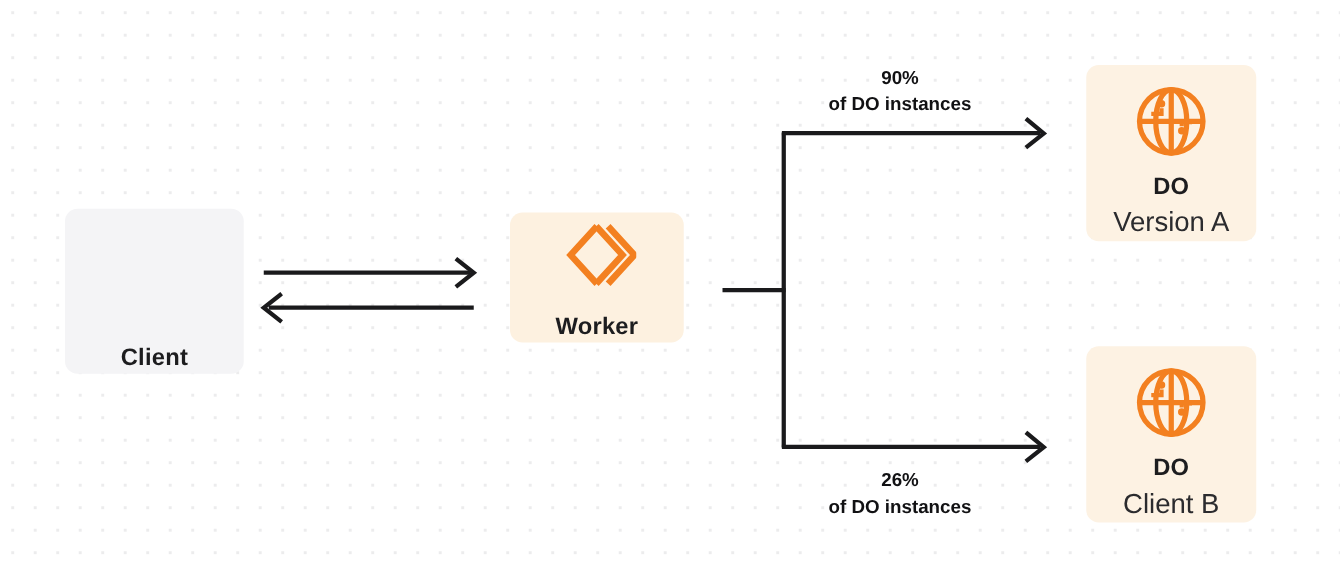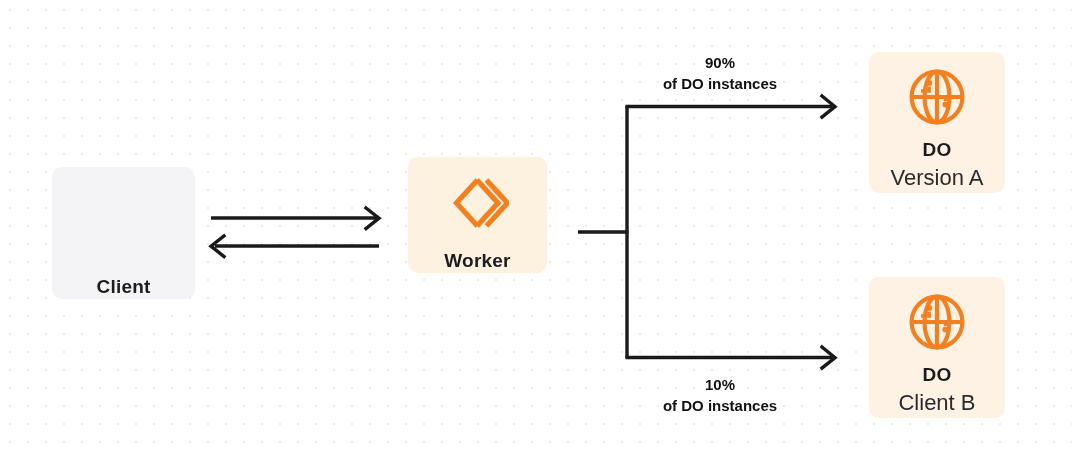--- a/index.html
+++ b/index.html
@@ -33,23 +33,23 @@
   }
   .node-client {
     left: 52px;
     top: 167px;
     width: 143px;
     height: 132px;
     background: #f4f4f6;
   }
   .node-worker {
     left: 408px;
-    top: 157px;
+    top: 170px;
     width: 139px;
-    height: 116px;
+    height: 104px;
     background: #fdf1e0;
   }
   .node-do-a {
     left: 869px;
     top: 52px;
     width: 136px;
     height: 141px;
     background: #fdf2e3;
   }
   .node-do-b {
@@ -140,21 +140,21 @@
       <polyline points="822,347 835,357.7 822,368" stroke="#1A1A1C" stroke-width="3.4" fill="none" stroke-linecap="square" stroke-linejoin="miter"></polyline>
     </g>
   </svg>
 
   <div class="edge-label label-top">
     <span class="pct">90%</span>
     <span class="sub">of DO instances</span>
   </div>
 
   <div class="edge-label label-bottom">
-    <span class="pct">10%</span>
+    <span class="pct">26%</span>
     <span class="sub">of DO instances</span>
   </div>
 
   <div class="node node-client">
     <div class="node-label">Client</div>
   </div>
 
   <div class="node node-worker">
     <div class="icon-wrap icon-worker">
       <svg width="62" height="62" viewBox="0 0 62 62" fill="none">

